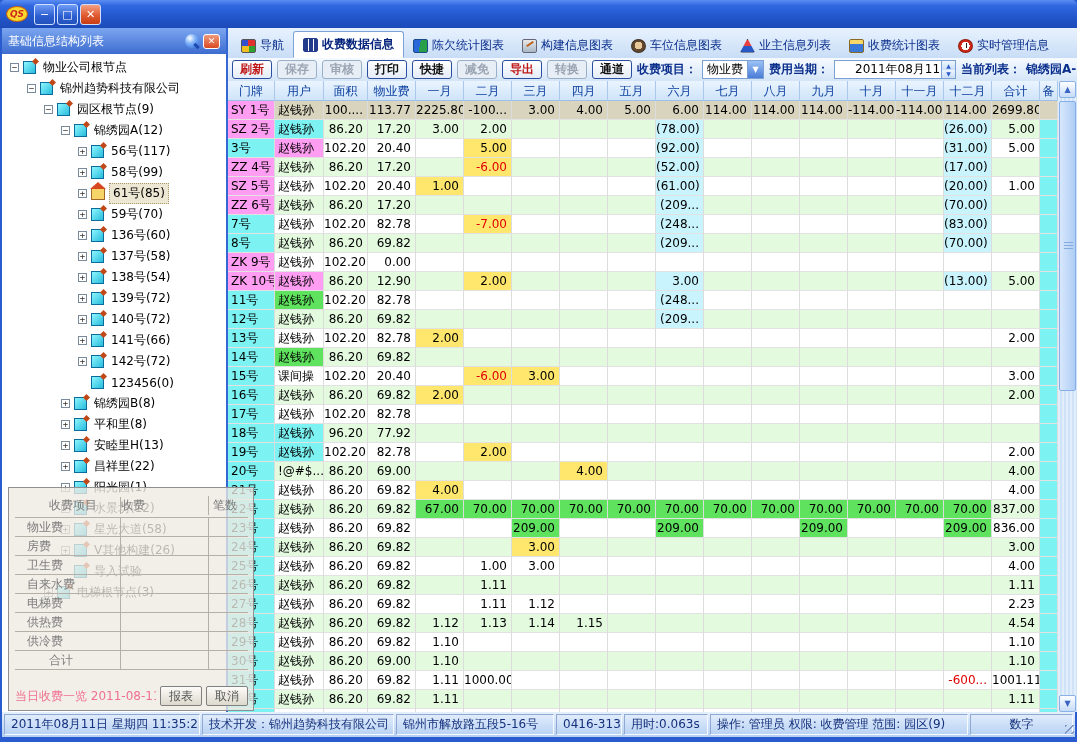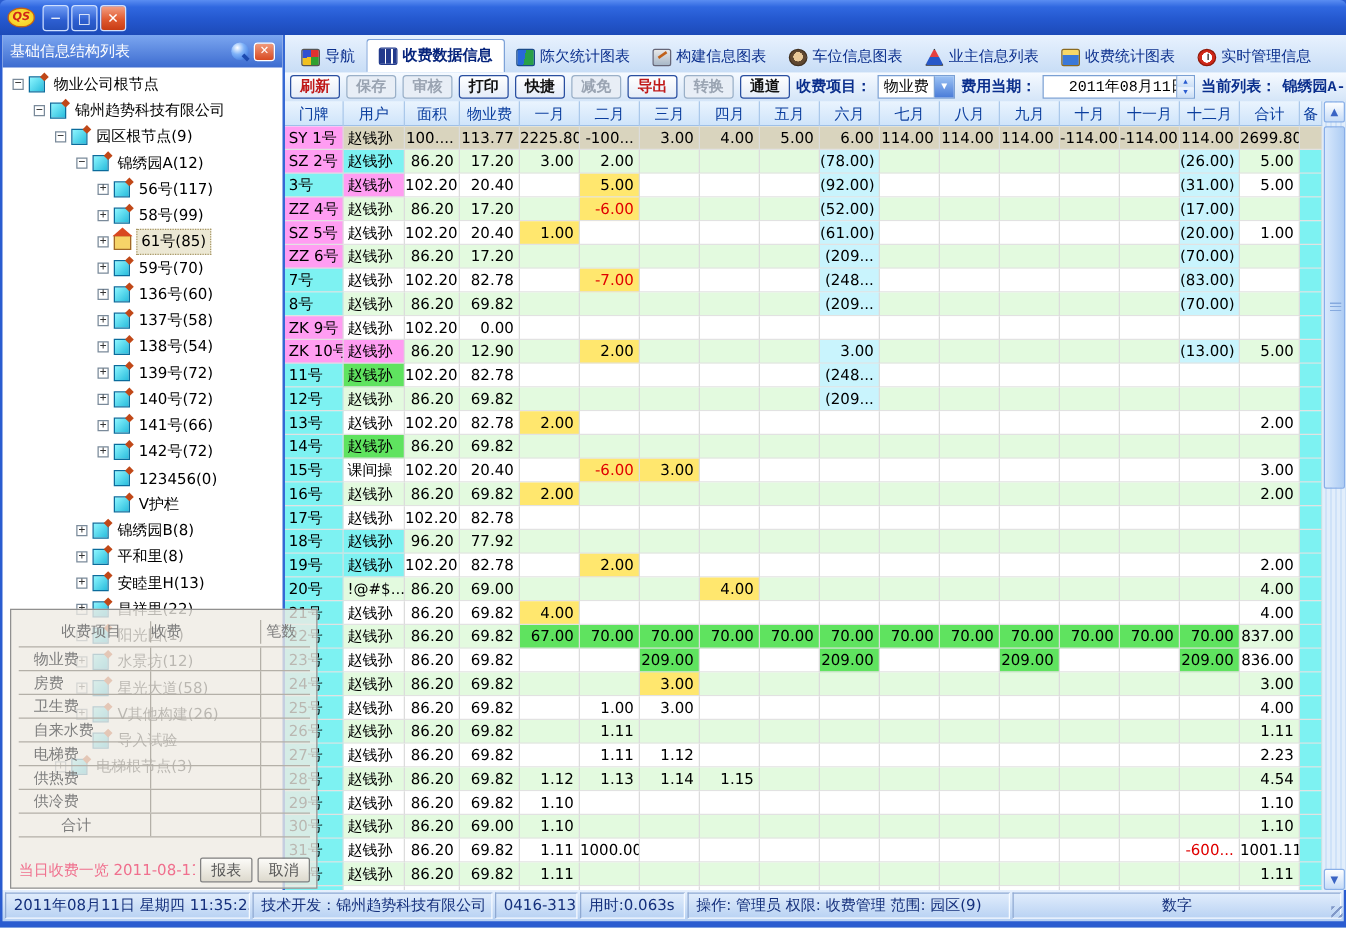--- a/index.html
+++ b/index.html
@@ -51,21 +51,21 @@
   .arrears-chart-icon{background:linear-gradient(100deg,#2868d8 45%,#28a048 45%);border:1px solid #1a4a88;}
   .build-info-icon{background:linear-gradient(180deg,#e8e8e8,#a8b8c8);border:1px solid #667;}
   .build-info-icon::after{content:"";position:absolute;left:3px;top:3px;width:8px;height:2px;background:#c06018;transform:rotate(-35deg);}
   .parking-info-icon{background:radial-gradient(circle at 50% 45%,#e8c898 40%,#604830 42%);border:1px solid #403020;border-radius:50%;}
   .owner-list-icon{background:linear-gradient(180deg,#e84040 50%,#2858c8 50%);border:1px solid #333;clip-path:polygon(50% 0,100% 100%,0 100%);}
   .fee-stats-icon{background:linear-gradient(180deg,#f8d868 35%,#3a78d8 35%);border:1px solid #8a6a20;}
   .realtime-info-icon{background:radial-gradient(circle,#fff 45%,#d02818 48%);border:1px solid #901808;border-radius:50%;}
   .realtime-info-icon::after{content:"";position:absolute;left:7px;top:3px;width:1px;height:5px;background:#222;}
   
   .toolbar{position:absolute;left:0;top:30px;width:849px;height:23px;background:linear-gradient(180deg,#f6faff,#d4e5f8);
-    display:flex;align-items:center;padding:0 4px;gap:5px;white-space:nowrap;overflow:hidden;font-family:Liberation Mono, monospace;}
+    display:flex;align-items:center;padding:0 4px;gap:5px;white-space:nowrap;overflow:hidden;}
   .tbtn{height:19px;padding:0 7px;border:1px solid #2a4fa0;border-radius:3px;font-size:12px;font-weight:bold;color:#111;
     background:linear-gradient(180deg,#ffffff,#e4ecf8);display:flex;align-items:center;}
   .tbtn.red{color:#c01818;}
   .tbtn.disabled{color:#9aa4b2;border-color:#9ab0c8;background:#e8eef6;}
   .tlabel{font-size:12px;font-weight:bold;color:#0a2e8c;}
   .combo{width:118px;height:19px;background:#fff;border:1px solid #7aa0d4;display:flex;align-items:center;font-size:12px;}
   .combo .cv{flex:1;padding:0 4px;overflow:hidden;}
   .combo-arrow{width:16px;height:17px;background:linear-gradient(180deg,#9cc2f4,#4a7cd8);color:#fff;font-size:8px;
     display:flex;align-items:center;justify-content:center;border-left:1px solid #7aa0d4;}
   .spinner{width:122px;height:19px;background:#fff;border:1px solid #7aa0d4;display:flex;align-items:center;font-size:12px;}
@@ -212,25 +212,20 @@
         <div class="tree-item" style="padding-left: 76px;">
           <div class="expander">+</div>
           <div class="node-icon"></div>
           <div class="tree-label">142号(72)</div>
         </div>
         <div class="tree-item" style="padding-left: 76px;">
           <div class="expander none"></div>
           <div class="node-icon"></div>
           <div class="tree-label">123456(0)</div>
         </div>
-        <div class="tree-item" style="padding-left: 76px;">
-          <div class="expander none"></div>
-          <div class="node-icon"></div>
-          <div class="tree-label">V护栏</div>
-        </div>
         <div class="tree-item" style="padding-left: 59px;">
           <div class="expander">+</div>
           <div class="node-icon"></div>
           <div class="tree-label">锦绣园B(8)</div>
         </div>
         <div class="tree-item" style="padding-left: 59px;">
           <div class="expander">+</div>
           <div class="node-icon"></div>
           <div class="tree-label">平和里(8)</div>
         </div>
@@ -1080,19 +1075,20 @@
     <div class="ov-footer">
       <span class="ov-note">当日收费一览 2011-08-11</span>
       <span class="ov-btn">报表</span>
       <span class="ov-btn">取消</span>
     </div>
   </div>
 
   <div class="statusbar" id="statusbar">
       <div class="seg" style="width: 196px;">2011年08月11日 星期四 11:35:23</div>
       <div class="seg" style="width: 192px;">技术开发：锦州趋势科技有限公司</div>
+      <div class="seg" style="width: 158px;">锦州市解放路五段5-16号</div>
       <div class="seg" style="width: 66px;">0416-3130!</div>
       <div class="seg" style="width: 84px;">用时:0.063s</div>
       <div class="seg" style="width: 258px;">操作: 管理员  权限: 收费管理  范围: 园区(9)</div>
       <div class="seg center" style="flex: 1 1 0%;">数字</div>
     </div>
   <div class="grip"></div>
 </div>
 
 </body></html>

